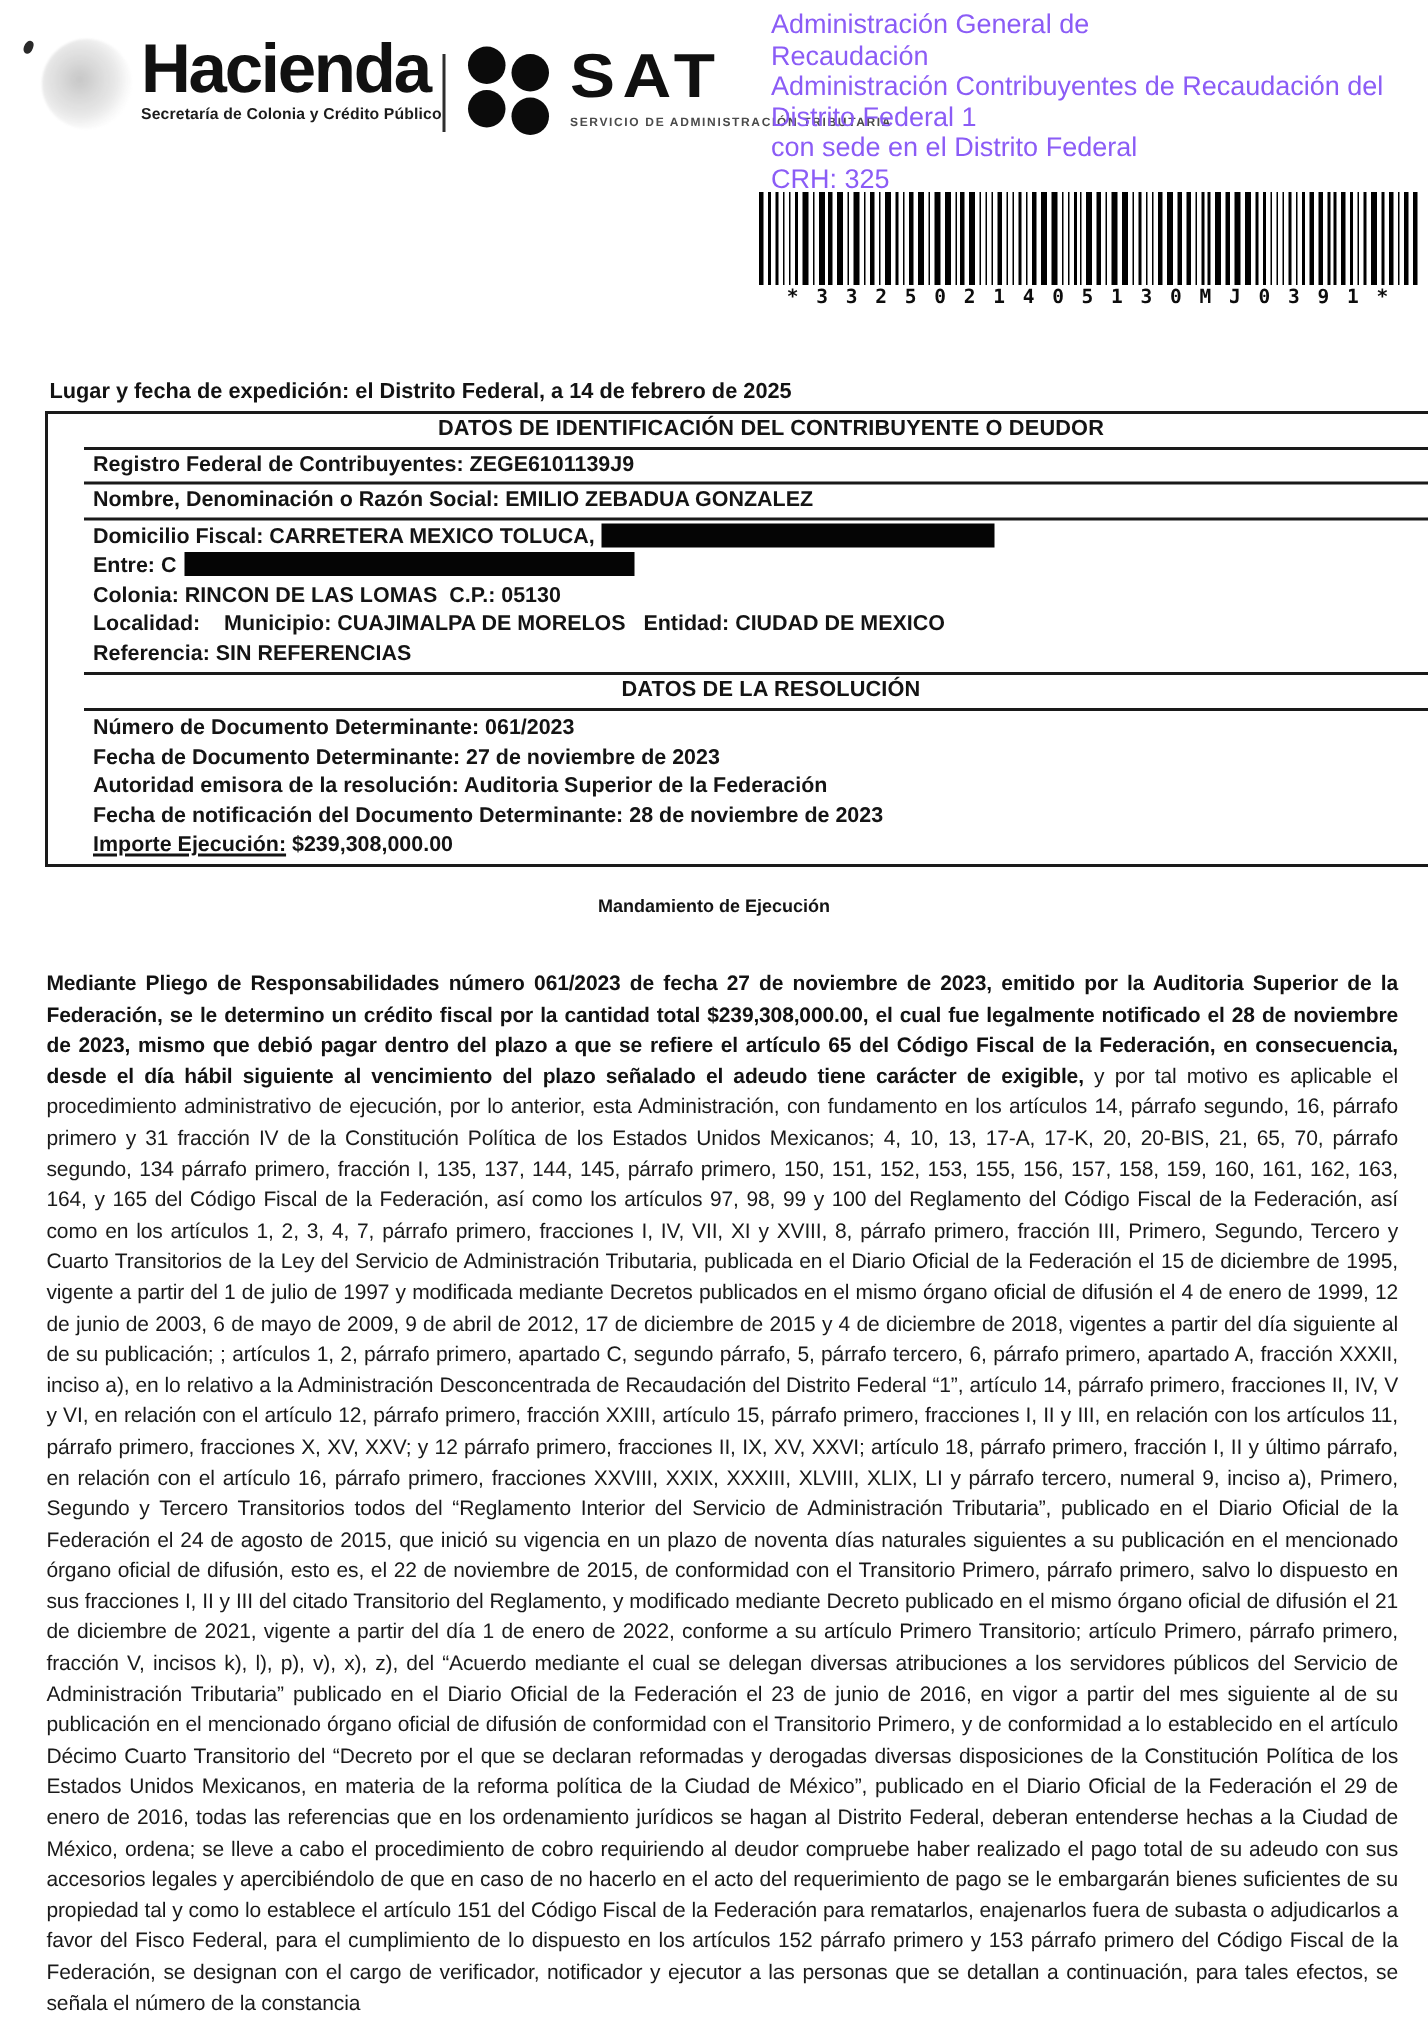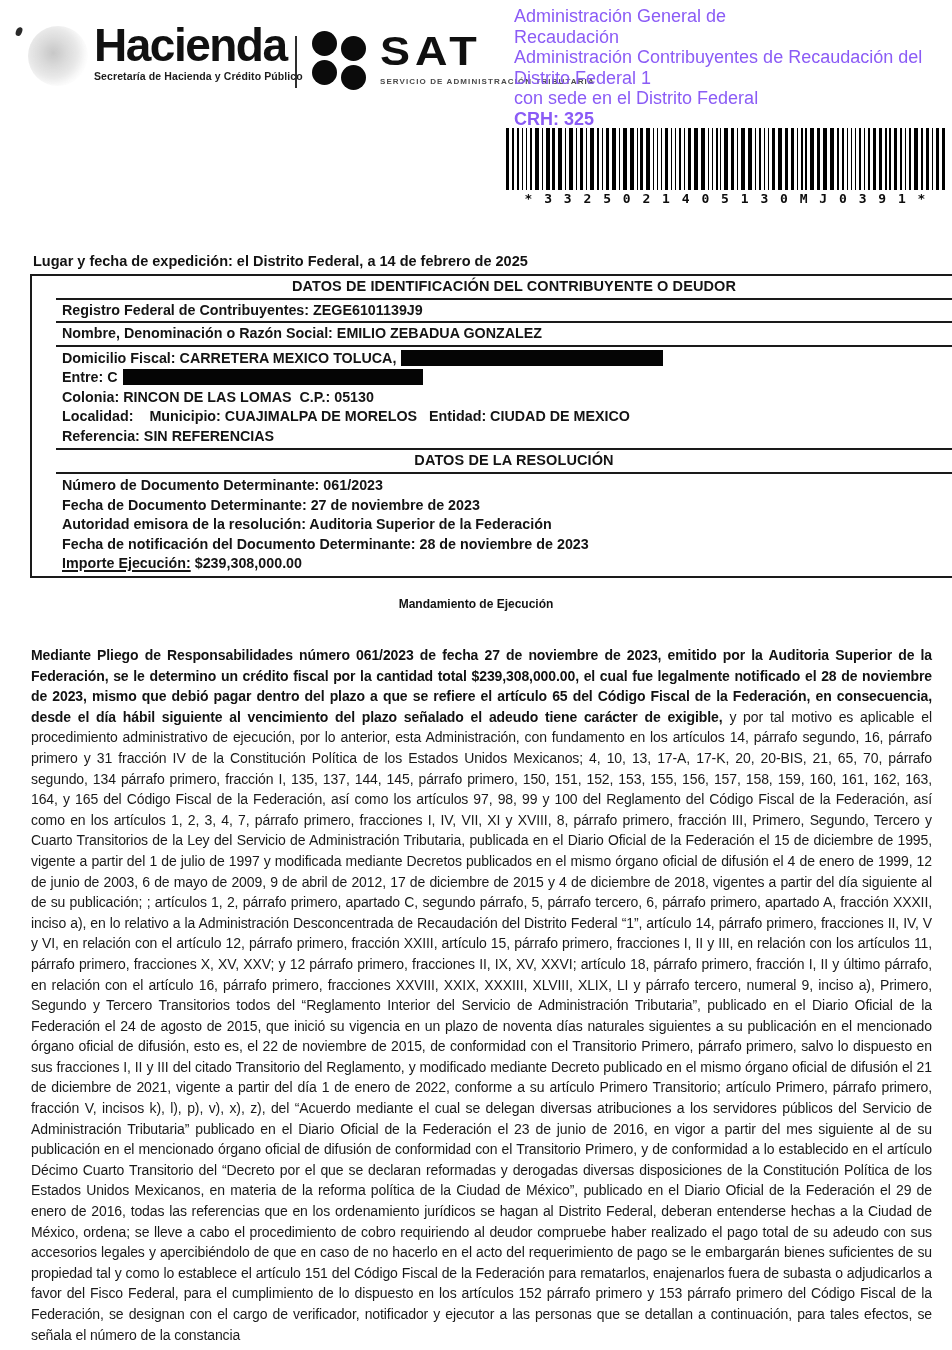--- a/index.html
+++ b/index.html
@@ -33,21 +33,21 @@
   .sat-dots{position:absolute;left:312px;top:31px;display:grid;grid-template-columns:25px 25px;grid-template-rows:25px 25px;gap:4px;}
   .sat-dots .dot{width:25px;height:25px;border-radius:50%;background:#0b0b0b;}
   .sat-dots .dot:nth-child(2),.sat-dots .dot:nth-child(4){transform:translateY(5px);}
   .sat-block{position:absolute;left:380px;top:30px;}
   .sat-title{font-size:45px;font-weight:bold;letter-spacing:5px;line-height:46px;color:#101010;transform:scaleY(.92);transform-origin:top left;}
   .sat-sub{font-size:8px;font-weight:bold;letter-spacing:1.1px;color:#4a4a4a;margin-top:1px;white-space:nowrap;}
   .issuer{
     position:absolute;right:8px;top:6px;width:430px;text-align:left;
     font-size:18px;line-height:20.5px;color:#8b5cf6;
   }
-  .issuer .crh{font-weight:bold;}
+  .issuer .crh{font-weight:normal;}
   
   .barcode{position:absolute;right:6px;top:128px;width:440px;}
   .barcode-bars{display:flex;justify-content:space-between;height:62px;}
   .barcode-bars i{display:block;height:100%;background:#000;}
   .barcode-text{
     margin-top:1px;text-align:center;font-family:"DejaVu Sans Mono","Liberation Mono",monospace;
     font-size:13px;font-weight:bold;letter-spacing:2px;color:#0d0d0d;white-space:nowrap;
   }
   
   .issue-line{position:absolute;left:33px;top:253px;font-size:14.5px;font-weight:bold;color:#131313;}
@@ -79,21 +79,21 @@
 </head>
 <body>
 
 <div class="page">
 
   <span class="scan-artifact"></span>
   <div class="emblem"></div>
 
   <div class="hacienda-block">
     <div class="hacienda-title">Hacienda</div>
-    <div class="hacienda-sub">Secretaría de Hacienda y Crédito Público</div>
+    <div class="hacienda-sub">Secretaría de Colonia y Crédito Público</div>
   </div>
 
   <div class="logo-sep"></div>
 
   <div class="sat-dots">
     <span class="dot"></span>
     <span class="dot"></span>
     <span class="dot"></span>
     <span class="dot"></span>
   </div>

